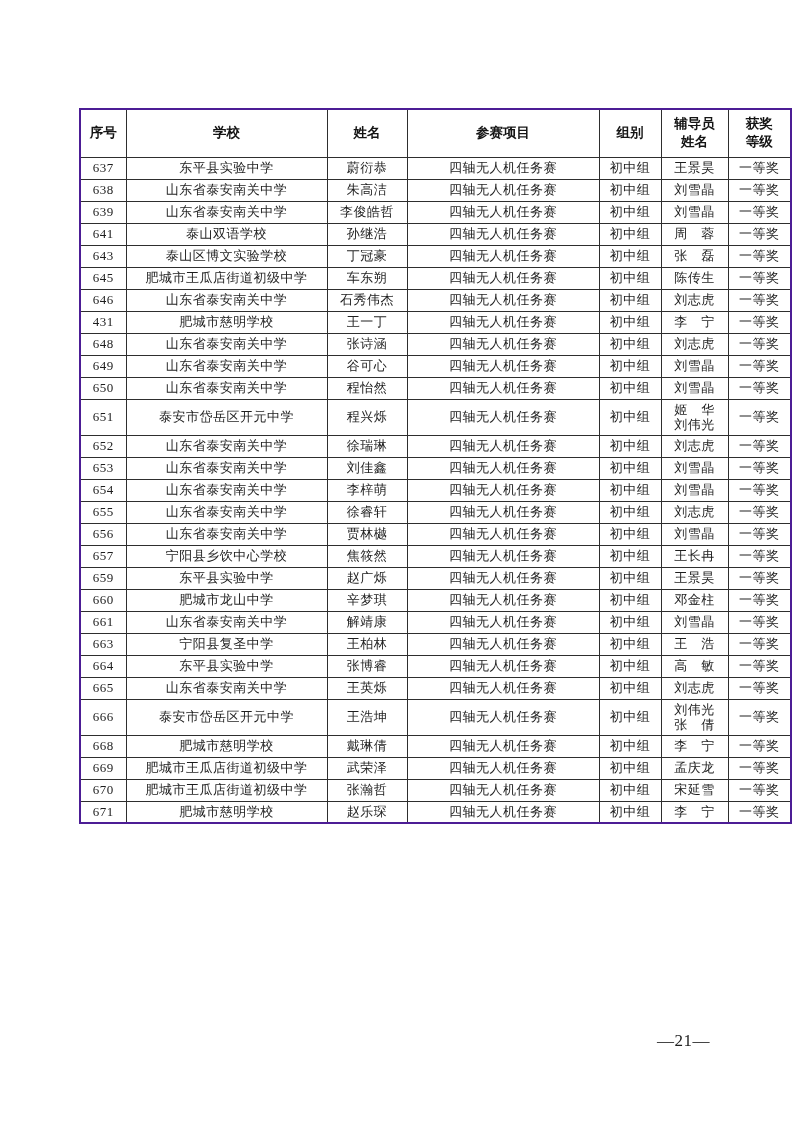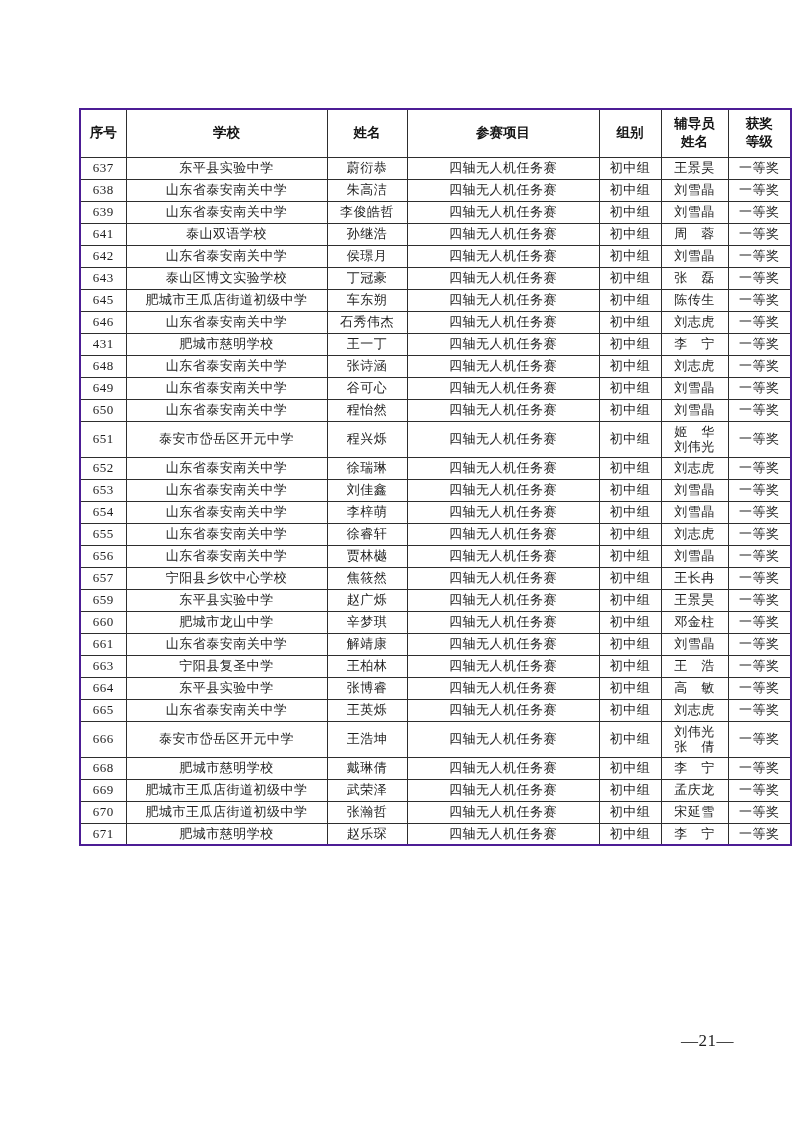--- a/index.html
+++ b/index.html
@@ -55,21 +55,20 @@
   .page-number {
     position: absolute;
     left: 0;
     top: 1031px;
     width: 710px;
     text-align: right;
     font-family: "Liberation Serif", serif;
     font-size: 17px;
     letter-spacing: 0.5px;
     color: #1d1d1d;
-    margin-left: 24px;
   }
 </style>
 </head>
 <body>
 
 <div class="page">
 
   <table class="award-table">
     <colgroup>
       <col class="c-index">
@@ -124,29 +123,20 @@
         <tr>
           <td>641</td>
           <td>泰山双语学校</td>
           <td>孙继浩</td>
           <td>四轴无人机任务赛</td>
           <td>初中组</td>
           <td>周　蓉</td>
           <td>一等奖</td>
         </tr>
         <tr>
-          <td>642</td>
-          <td>山东省泰安南关中学</td>
-          <td>侯璟月</td>
-          <td>四轴无人机任务赛</td>
-          <td>初中组</td>
-          <td>刘雪晶</td>
-          <td>一等奖</td>
-        </tr>
-        <tr>
           <td>643</td>
           <td>泰山区博文实验学校</td>
           <td>丁冠豪</td>
           <td>四轴无人机任务赛</td>
           <td>初中组</td>
           <td>张　磊</td>
           <td>一等奖</td>
         </tr>
         <tr>
           <td>645</td>

